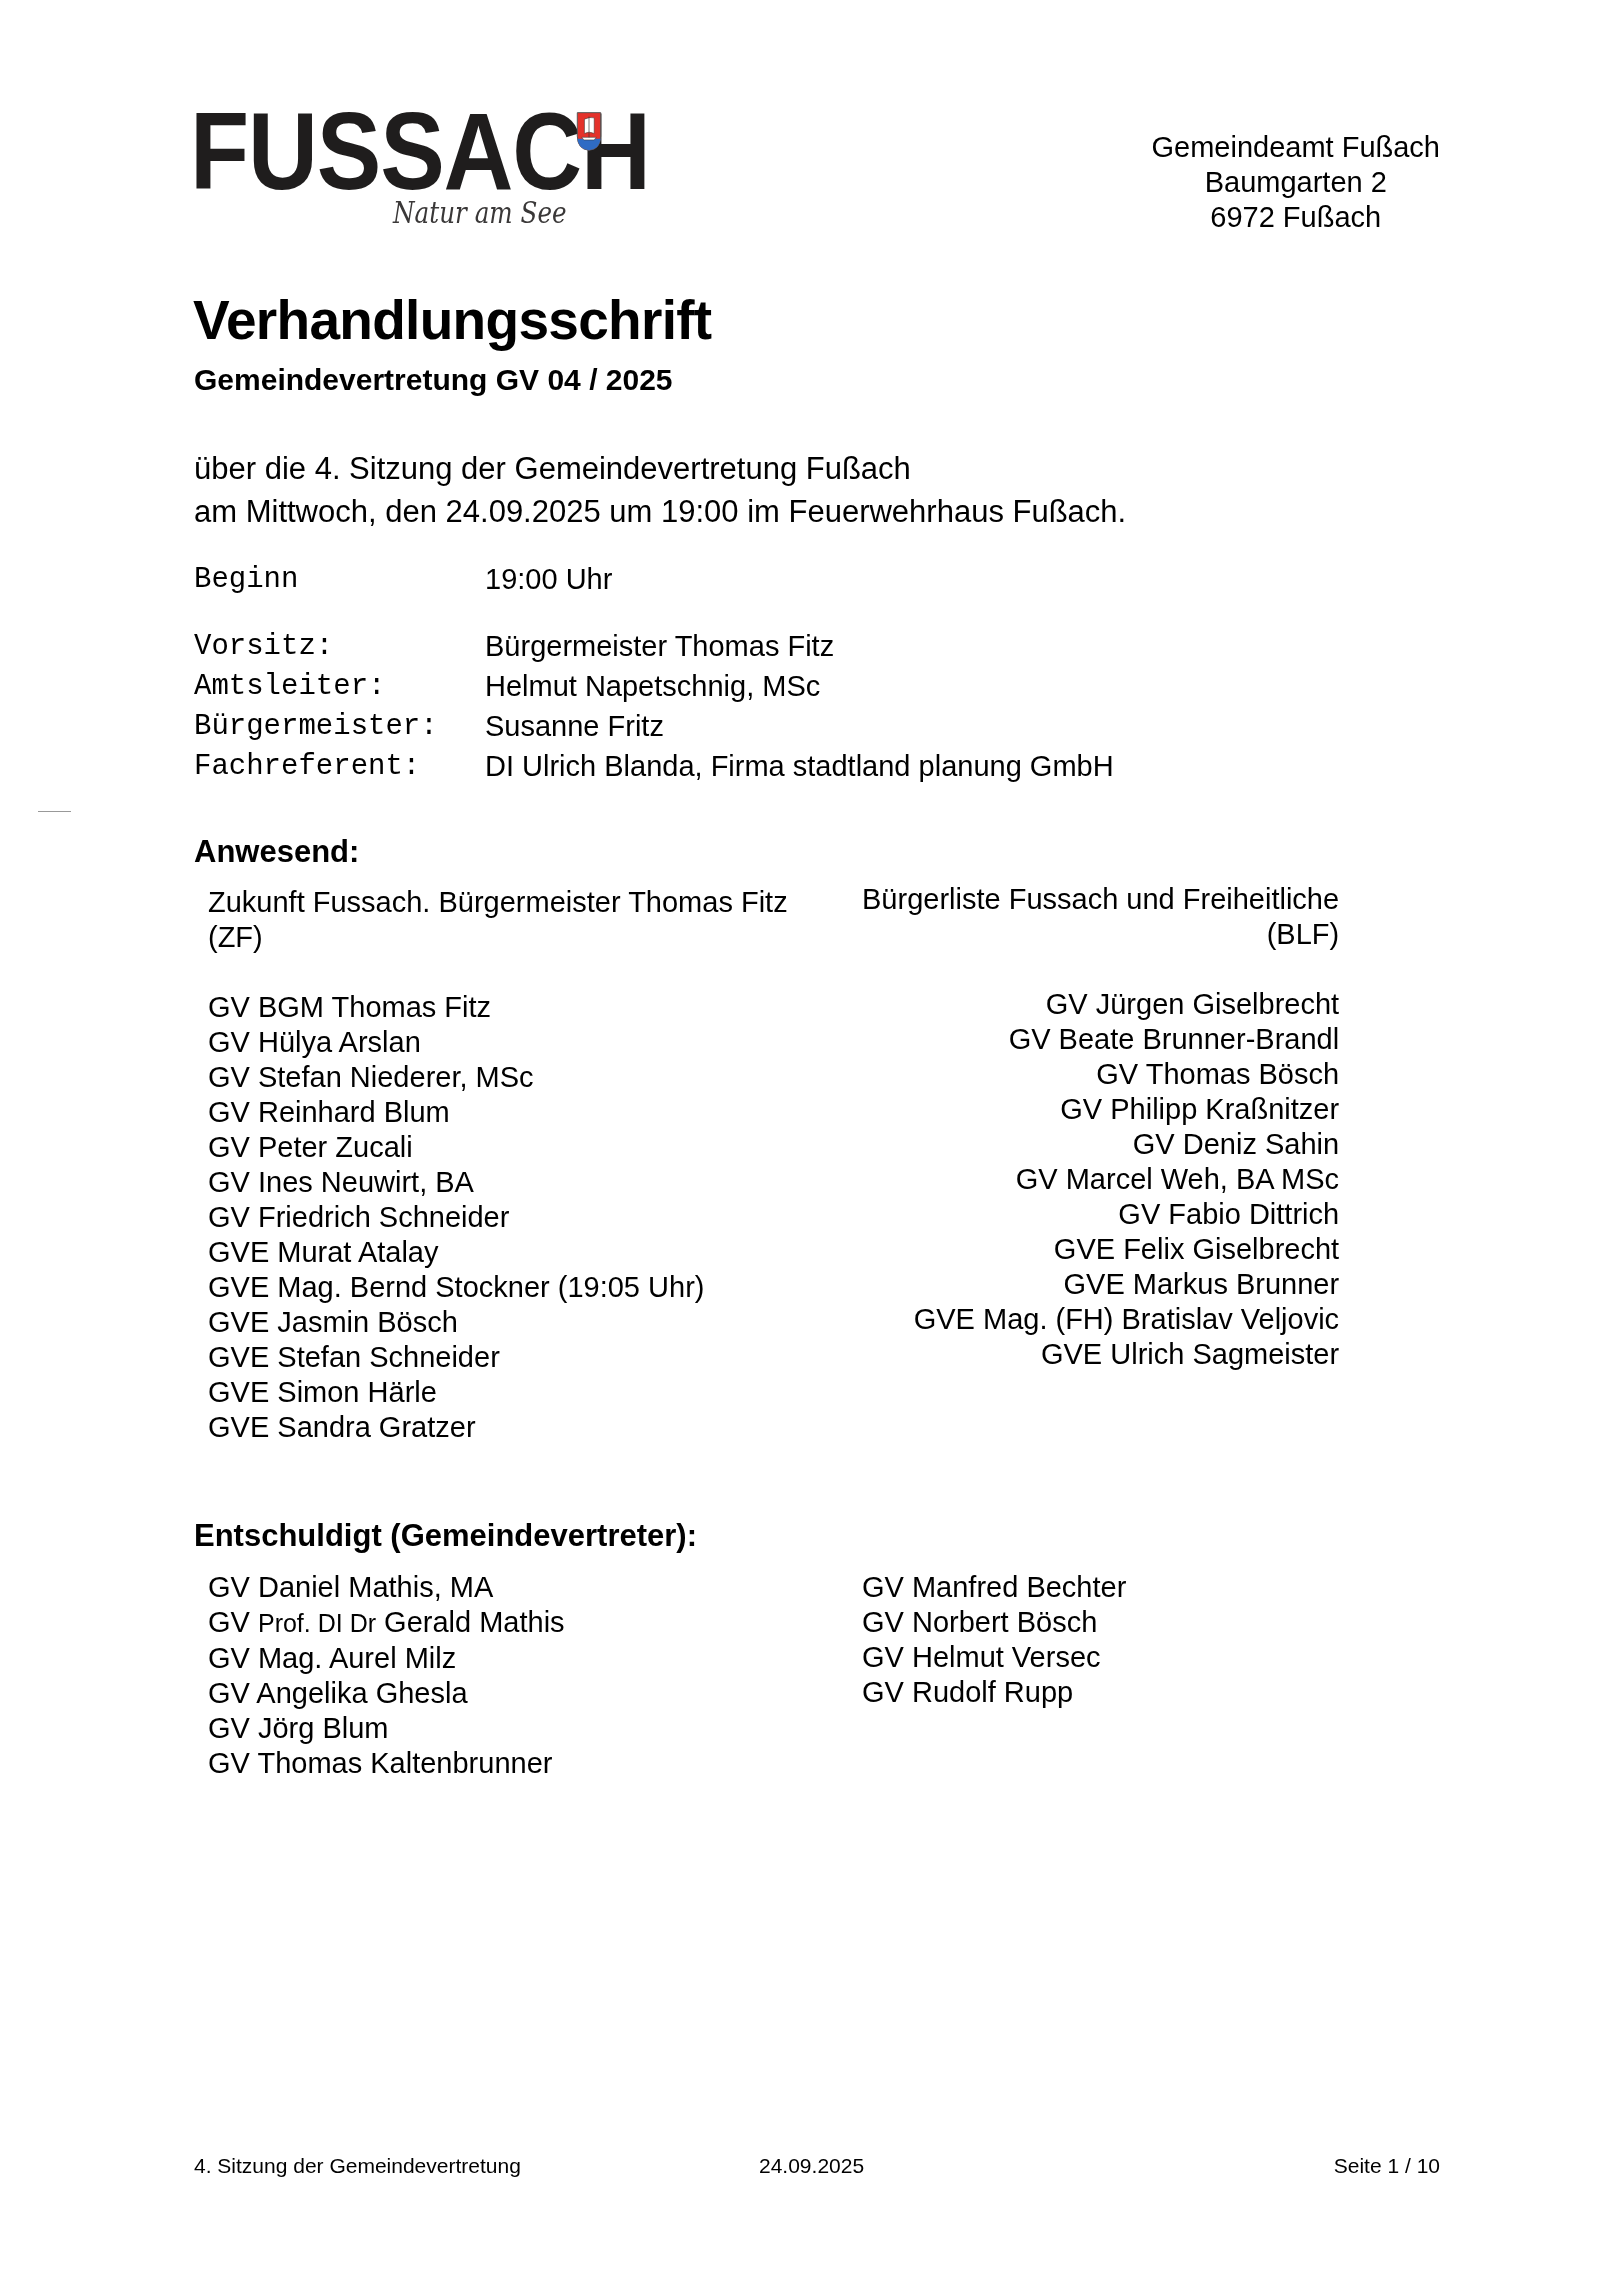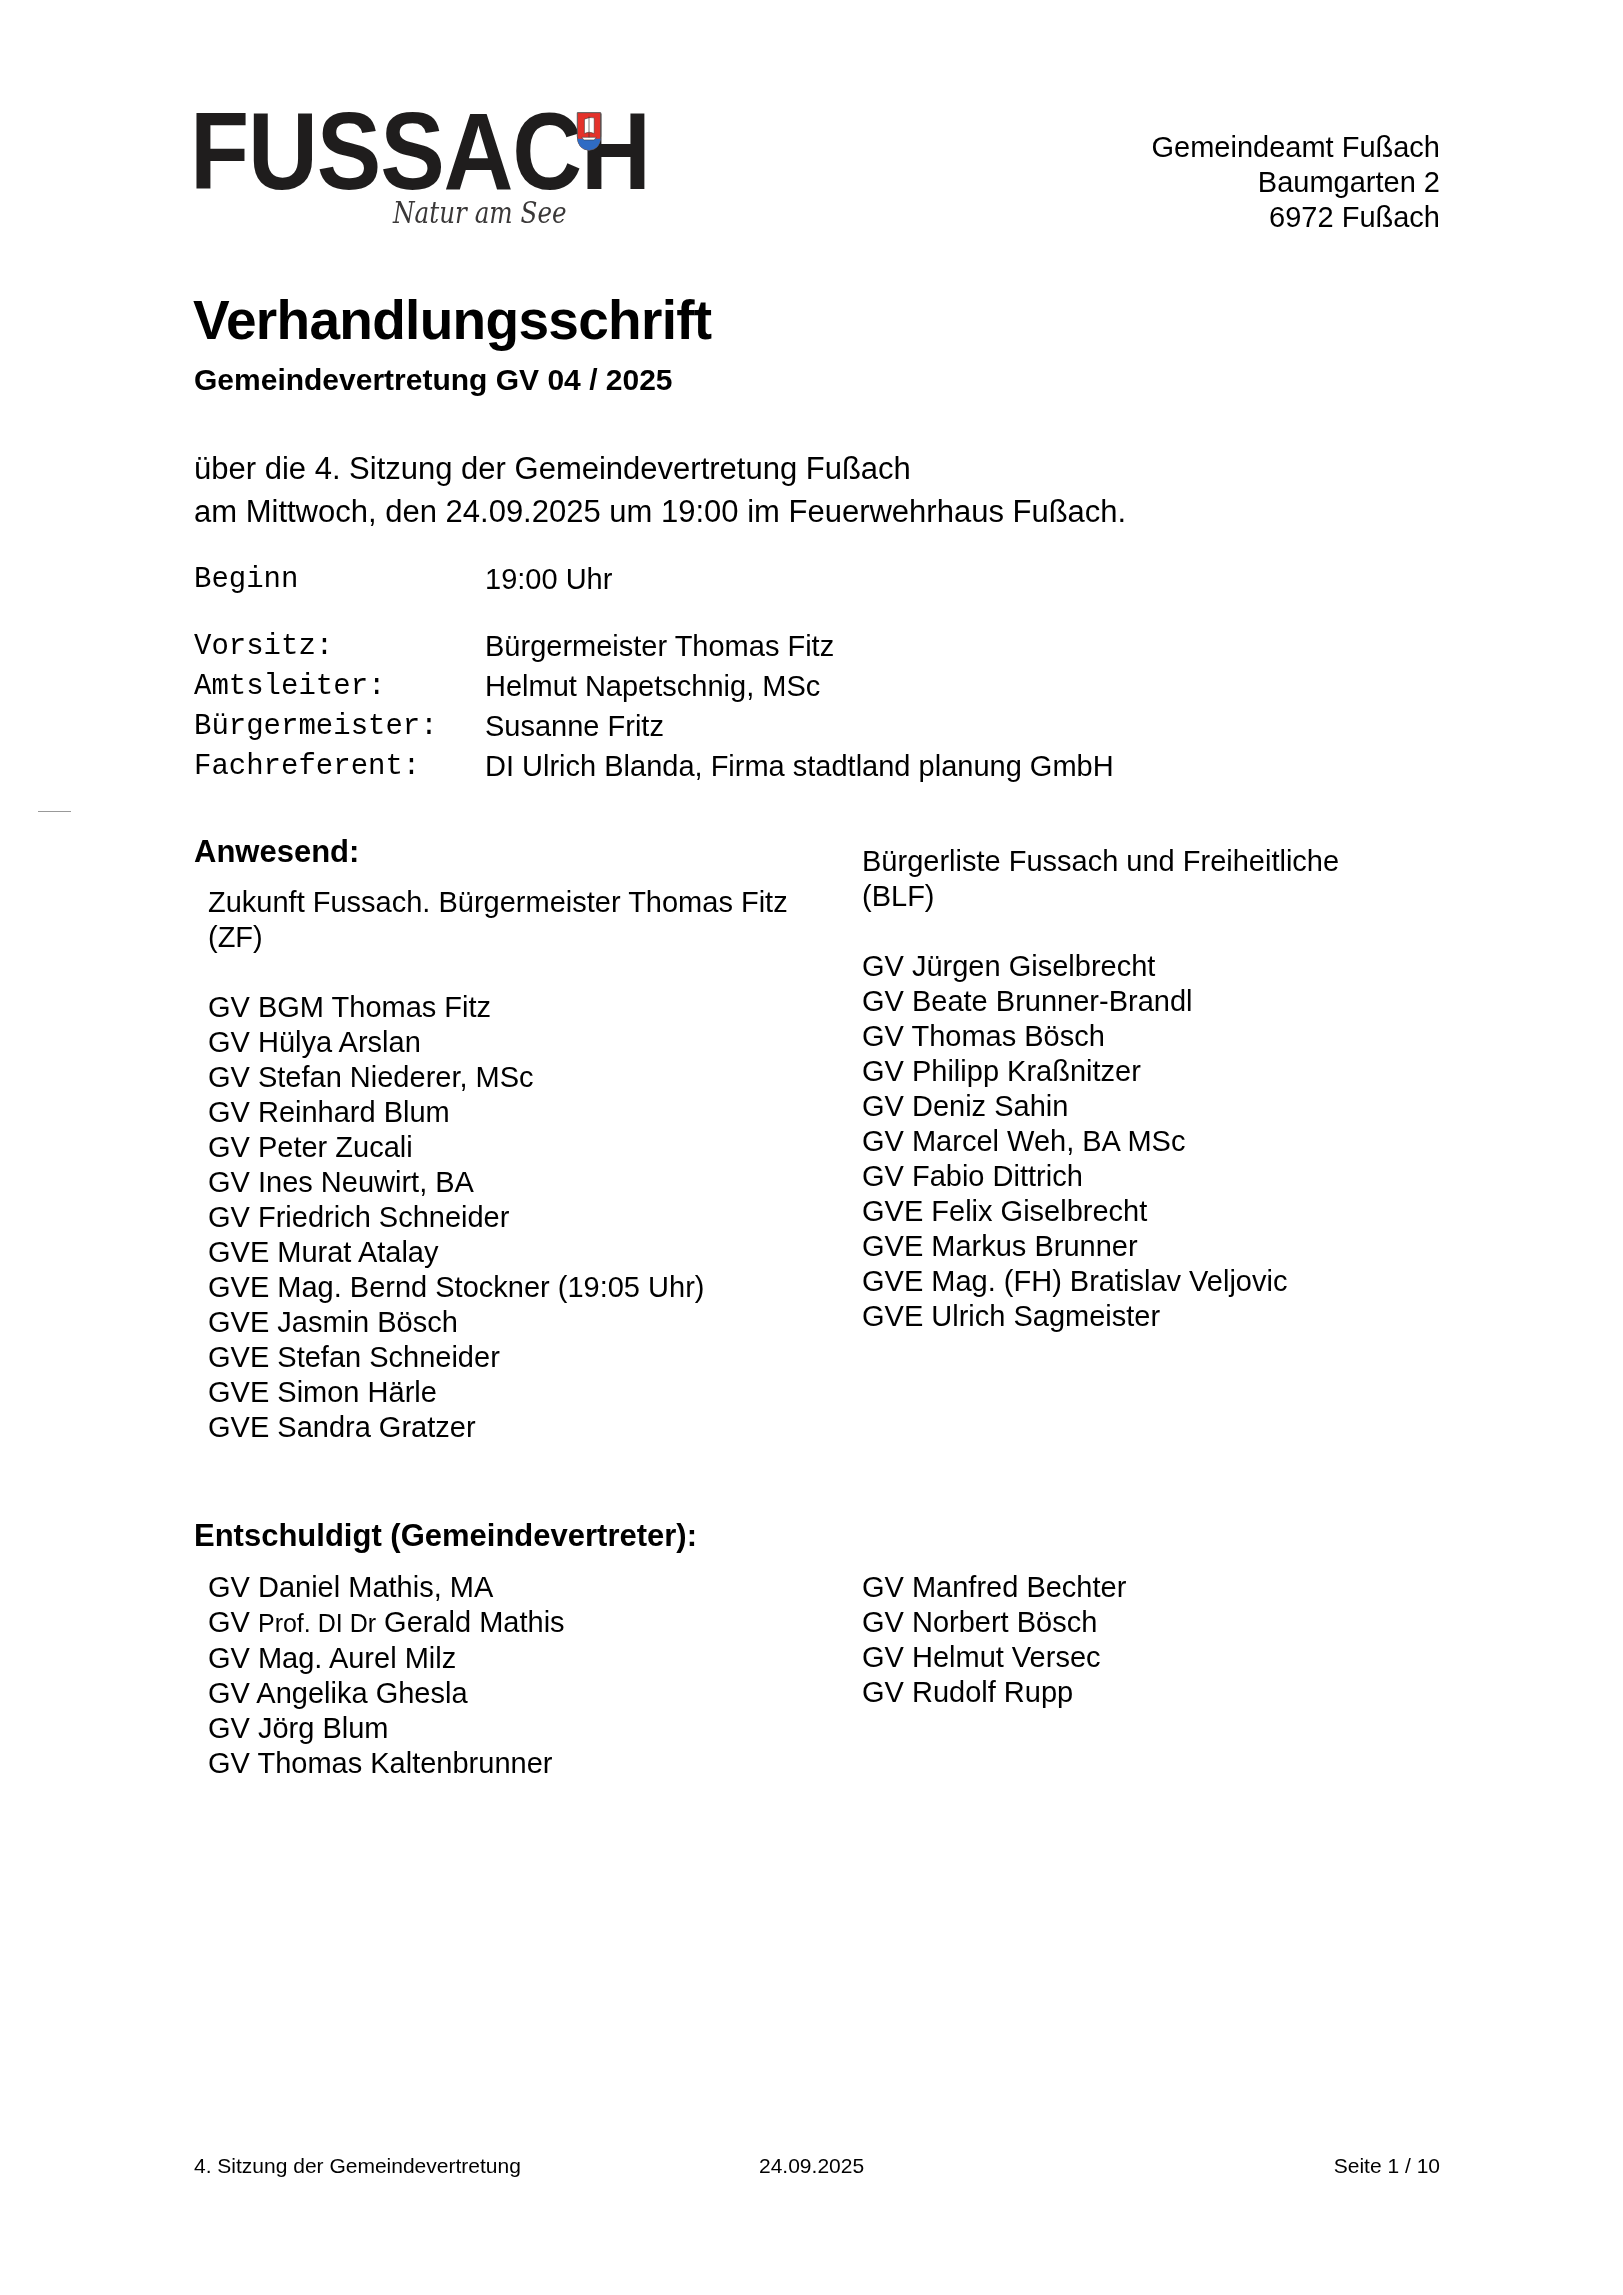--- a/index.html
+++ b/index.html
@@ -20,21 +20,21 @@
     .logo-crest { position: absolute; left: 386px; top: 3.3px; width: 26px; height: 41px; }
     .logo-tagline {
       position: absolute; left: 203px; top: 88px;
       font-family: "DejaVu Serif", serif; font-style: italic;
       font-size: 29px; color: #3a3838; letter-spacing: 0px;
       transform: scaleX(0.85); transform-origin: left top;
     }
 
     
     .address {
-      right: 183px; top: 130px; text-align: right;
+      right: 183px; top: 130px; text-align: center;
       font-size: 29px; line-height: 35px;
     }
 
     .title { left: 193px; top: 288px; font-size: 55px; font-weight: bold; letter-spacing: -0.7px; }
     .subtitle { left: 194px; top: 363px; font-size: 30px; font-weight: bold; }
     .intro { left: 194px; top: 447px; font-size: 31px; line-height: 43px; }
 
     .meta { left: 194px; font-size: 29px; }
     .meta .lbl { position: absolute; left: 0; white-space: nowrap; font-family: Liberation Mono, monospace; }
     .meta .val { position: absolute; left: 291px; white-space: nowrap; }
@@ -117,21 +117,21 @@
   <span class="item">GV Ines Neuwirt, BA</span>
   <span class="item">GV Friedrich Schneider</span>
   <span class="item">GVE Murat Atalay</span>
   <span class="item">GVE Mag. Bernd Stockner (19:05 Uhr)</span>
   <span class="item">GVE Jasmin Bösch</span>
   <span class="item">GVE Stefan Schneider</span>
   <span class="item">GVE Simon Härle</span>
   <span class="item">GVE Sandra Gratzer</span>
 </div>
 
-<div class="col" style="left: 862px; top: 844px;">
+<div class="col" style="left: 862px; top: 882px; text-align: right;">
   <div class="group">
     <span class="item">Bürgerliste Fussach und Freiheitliche</span>
     <span class="item">(BLF)</span>
   </div>
   <span class="item">GV Jürgen Giselbrecht</span>
   <span class="item">GV Beate Brunner-Brandl</span>
   <span class="item">GV Thomas Bösch</span>
   <span class="item">GV Philipp Kraßnitzer</span>
   <span class="item">GV Deniz Sahin</span>
   <span class="item">GV Marcel Weh, BA MSc</span>

